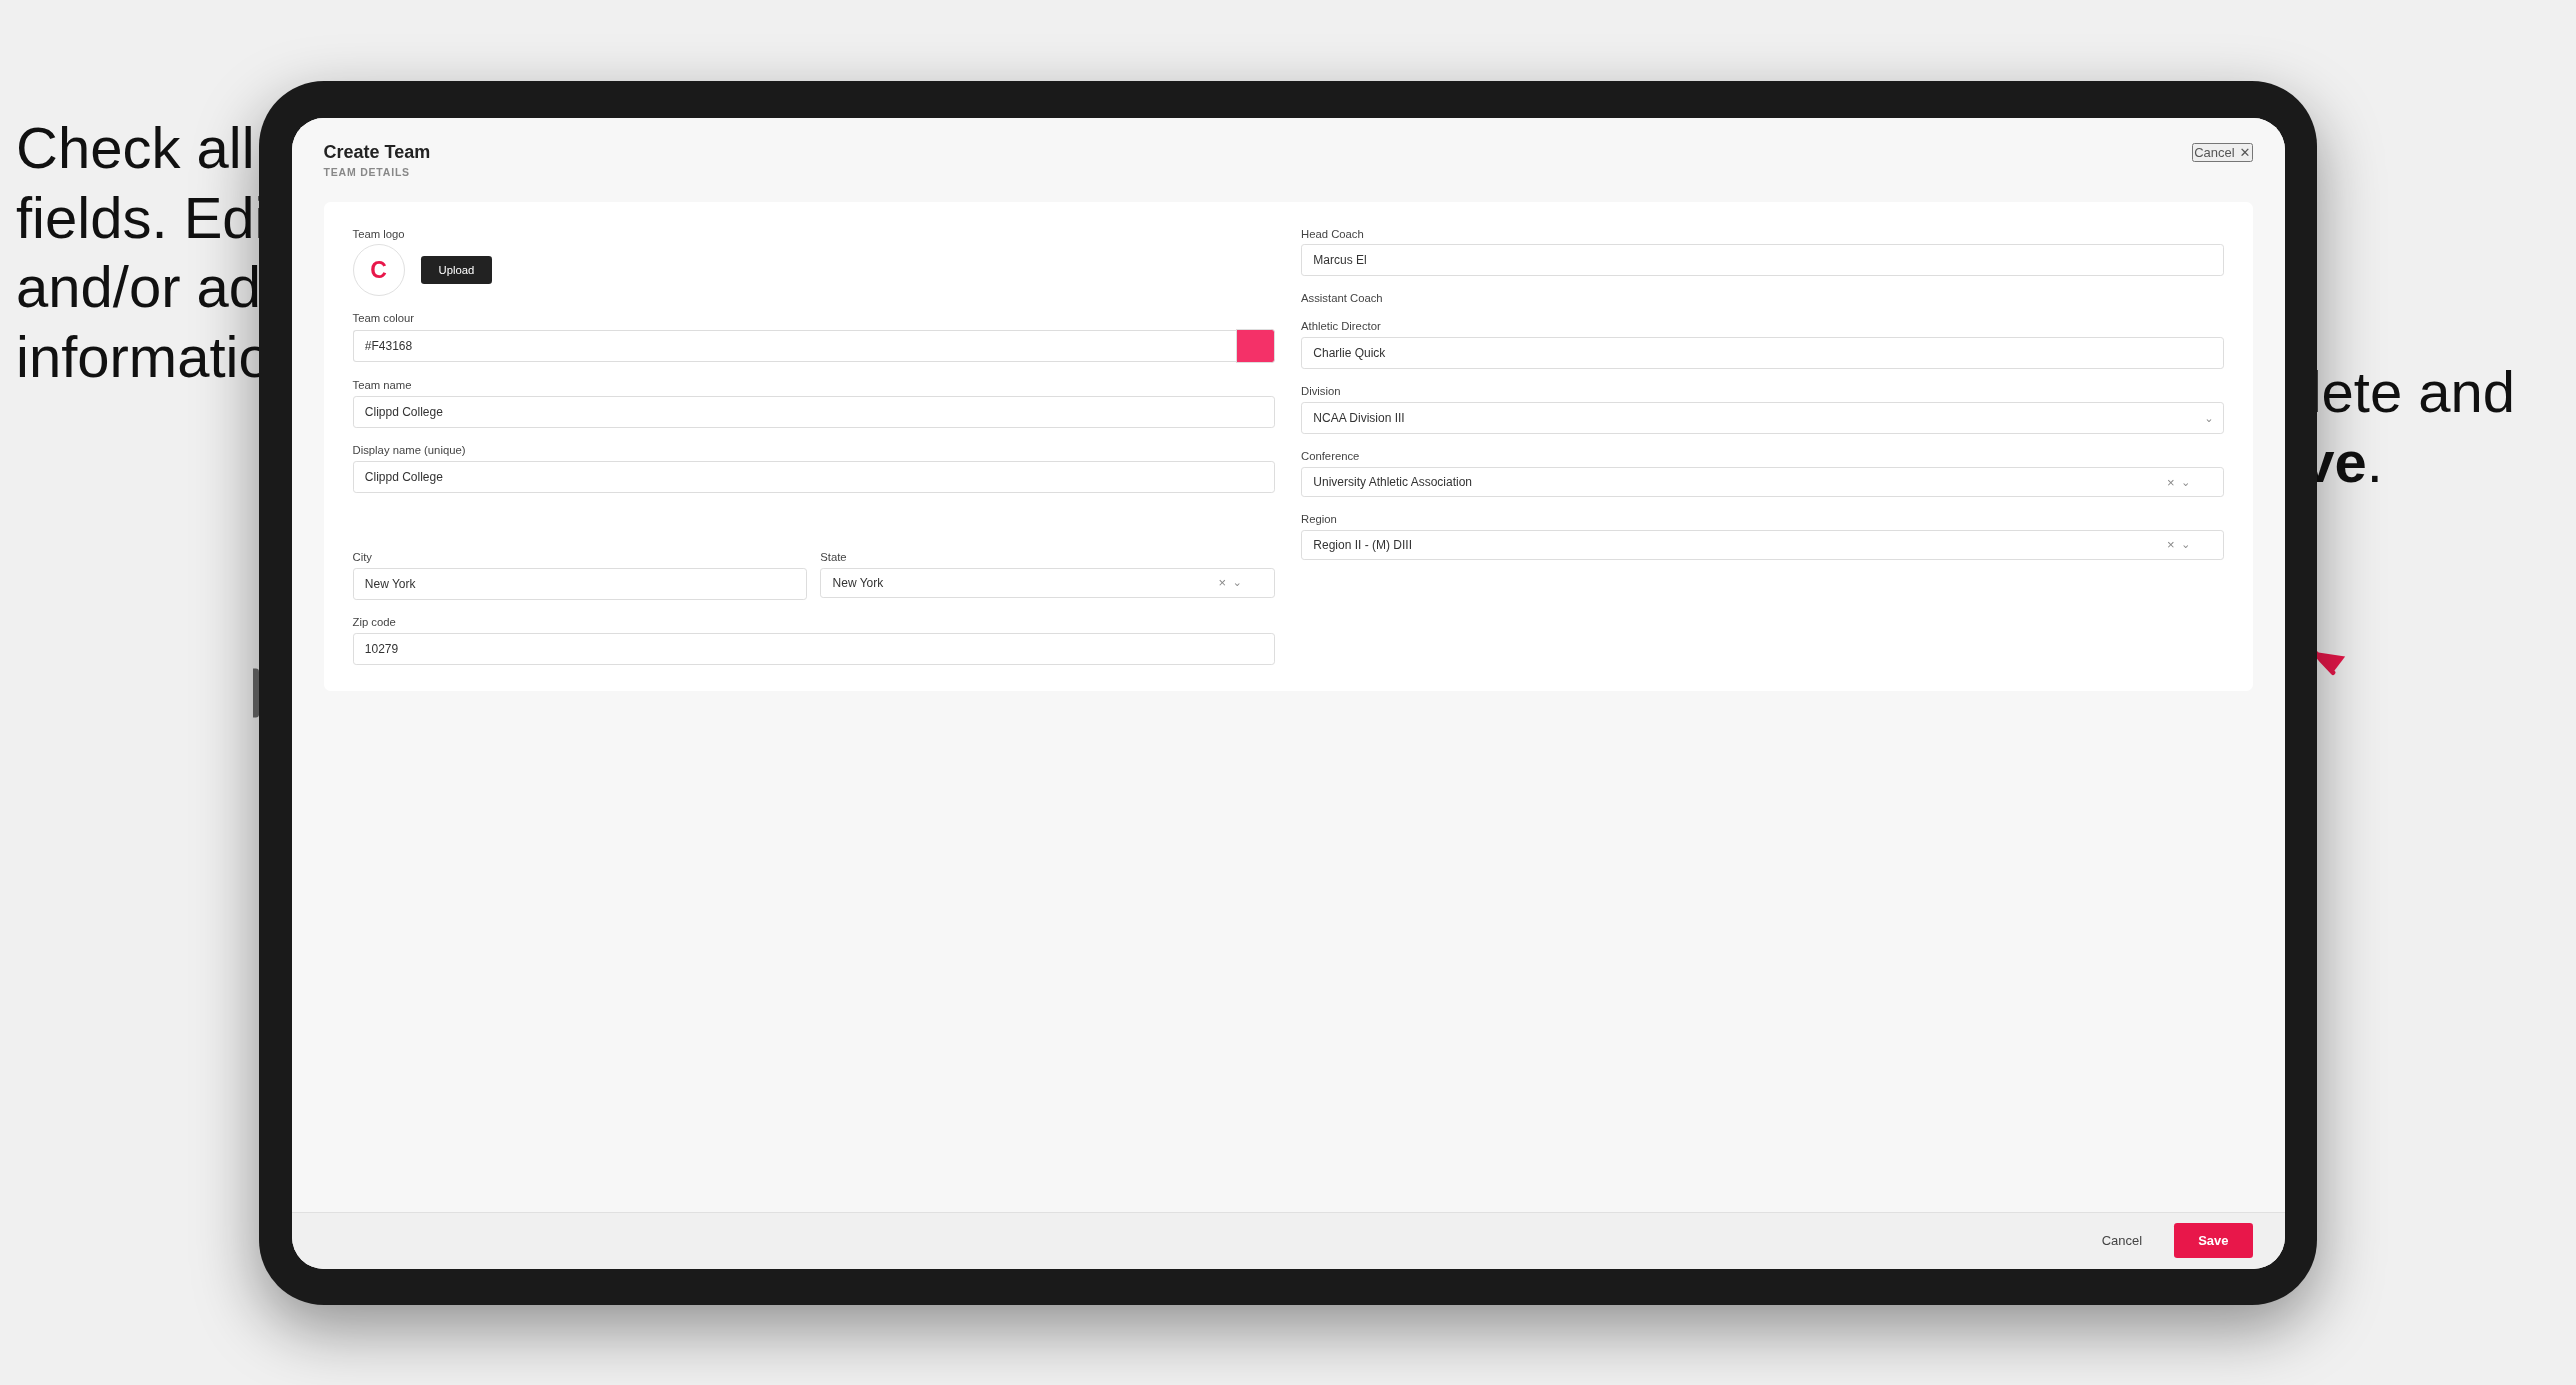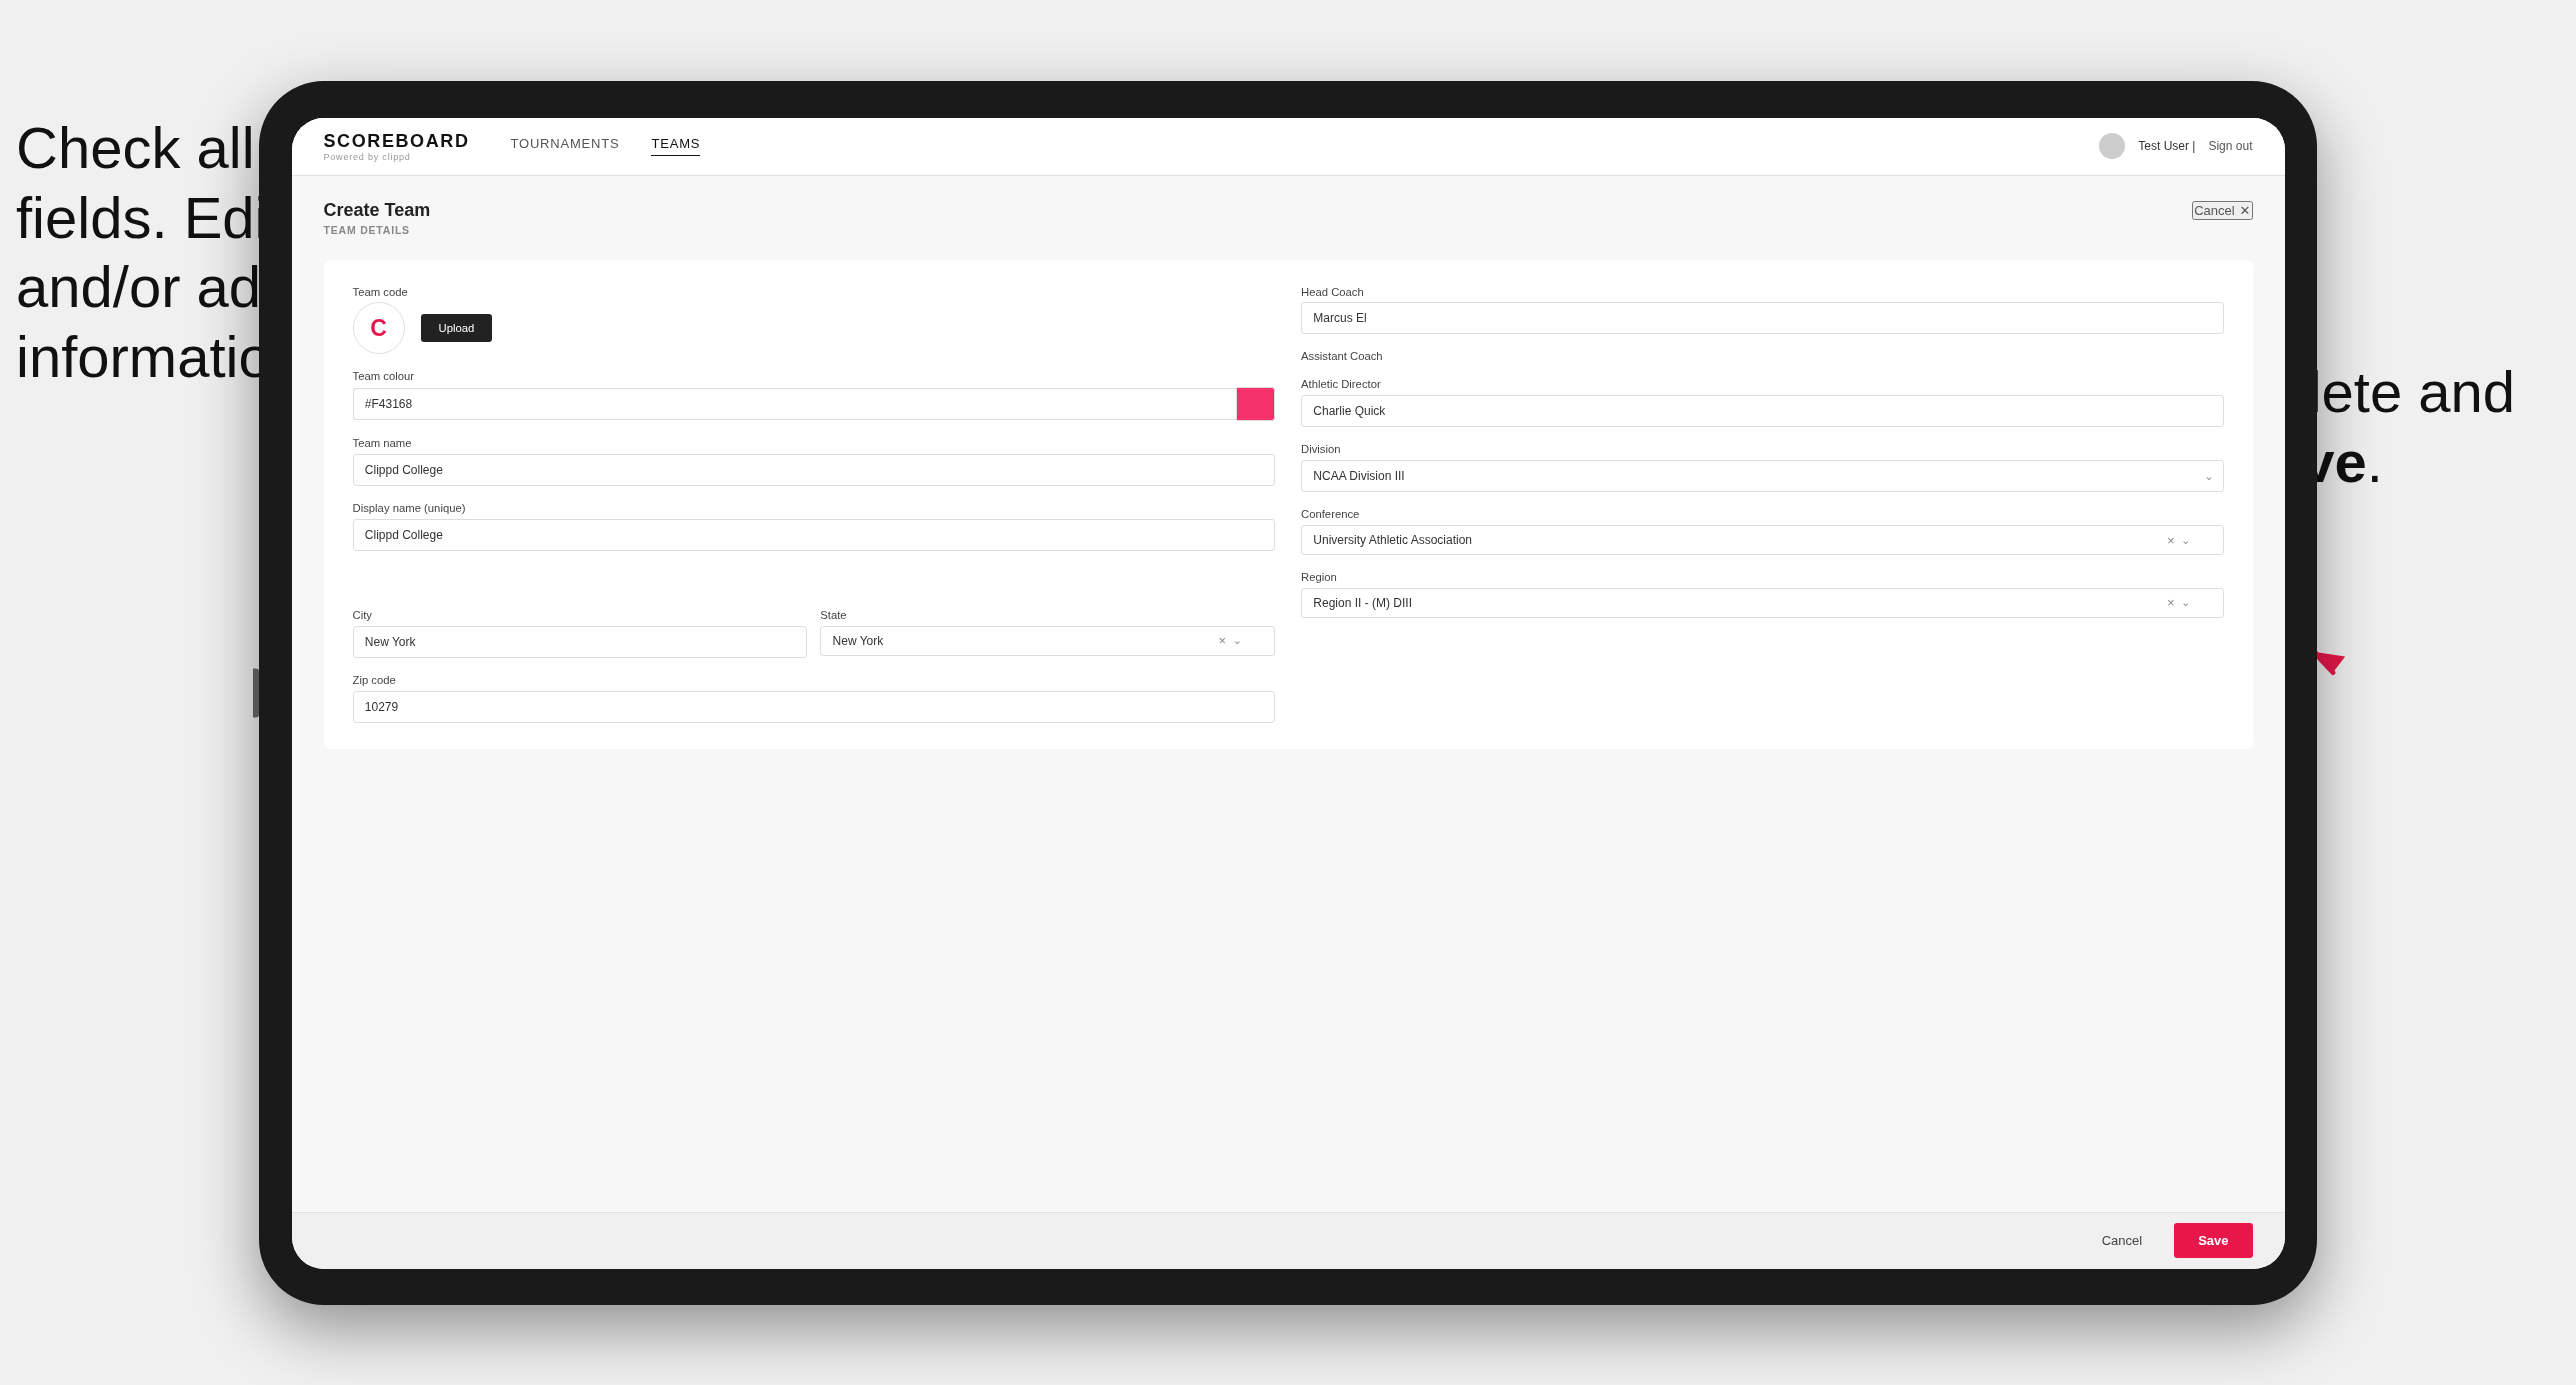--- a/index.html
+++ b/index.html
@@ -438,55 +438,40 @@
   <path d="M 20 20 C 40 80, 60 120, 100 160" stroke="#e8174a" stroke-width="6" fill="none" stroke-linecap="round"></path>
   <polygon points="100,160 80,135 115,140" fill="#e8174a"></polygon>
 </svg>
 
 <div class="tablet-frame">
 
   <div class="side-tab"></div>
 
   <div class="tablet-screen">
 
-    <div class="nav-bar">
-      <div class="logo-area">
-        <span class="logo-text">SCOREBOARD</span>
-        <span class="logo-sub">Powered by clippd</span>
-      </div>
-      <div class="nav-links">
-        <span class="nav-link">TOURNAMENTS</span>
-        <span class="nav-link active">TEAMS</span>
-      </div>
-      <div class="nav-right">
-        <div class="user-avatar"></div>
-        <span class="user-name">Test User |</span>
-        <span class="sign-out">Sign out</span>
-      </div>
-    </div>
 
     <div class="main-content">
 
       <div class="page-header">
         <span class="page-title">Create Team</span>
         <button class="cancel-btn-header">
           <span>Cancel</span>
           <span>✕</span>
         </button>
       </div>
 
       <div class="section-label">TEAM DETAILS</div>
 
       <div class="form-card">
         <div class="form-grid">
 
           <div class="form-left">
 
             <div class="field-group">
-              <label class="field-label">Team code</label>
+              <label class="field-label">Team logo</label>
               <div class="logo-upload-area">
                 <div class="logo-circle">
                   <span>C</span>
                 </div>
                 <button class="upload-btn">Upload</button>
               </div>
             </div>
 
             <div class="field-group">
               <label class="field-label">Team colour</label>

